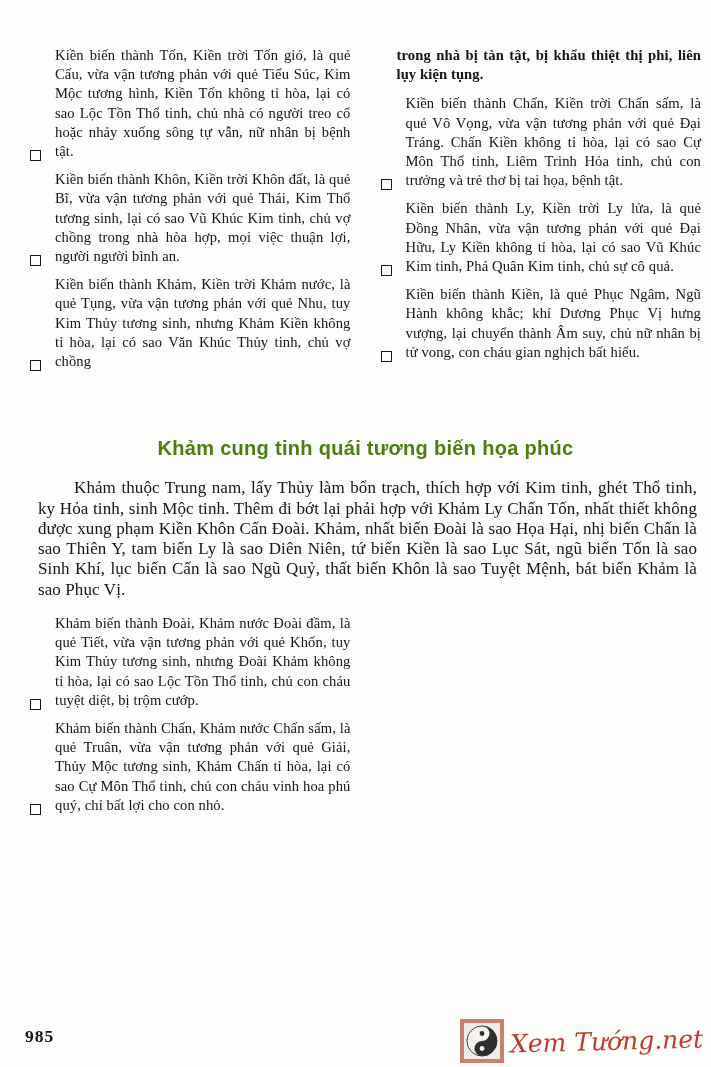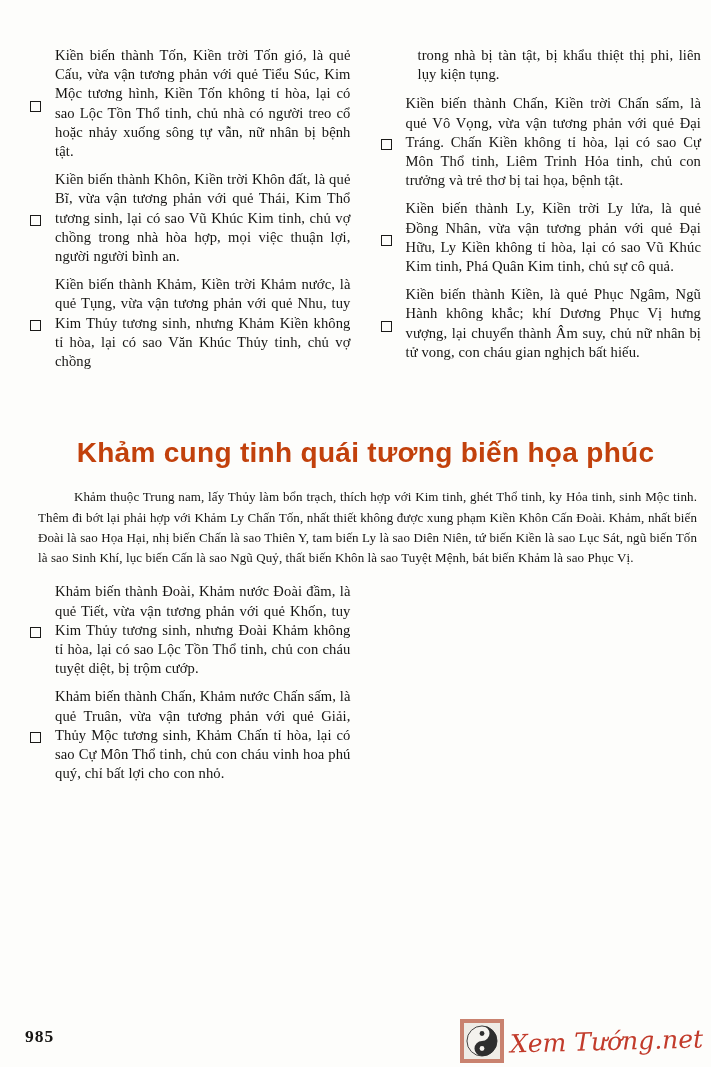--- a/index.html
+++ b/index.html
@@ -9,50 +9,50 @@
     margin:0 auto;
     background:#fdfdfb;
     font-family:"Liberation Serif", serif;
     color:#161513;
     overflow:hidden;
     box-sizing:border-box;
   }
   .content{padding:46px 10px 0 30px;}
   .cols{display:flex;gap:30px;}
   .col{flex:1 1 0;min-width:0;}
-  .item{display:flex;align-items:center;gap:14px;margin-bottom:9px;}
+  .item{display:flex;align-items:flex-end;gap:14px;margin-bottom:9px;}
   .sq{
     flex:0 0 auto;
     width:9px;height:9px;
     border:1.7px solid #1b1a18;
     margin-top:5px;
     background:transparent;
   }
   .item p, p.cont{
     margin:0;
     font-size:14.6px;
     line-height:19.2px;
     text-align:justify;
     letter-spacing:.1px;
   }
-  p.cont{margin:0 0 10px 37px;}
+  p.cont{margin:0 0 10px 16px;font-weight:bold;}
   h1.heading{
     margin:57px 0 0 0;
     text-align:center;
     font-family:"Liberation Sans", sans-serif;
     font-weight:700;
-    font-size:28px;
+    font-size:20px;
     letter-spacing:.3px;
-    color:#c2410c;
+    color:#4d7c0f;
   }
   p.intro{
     margin:18px 0 13px 0;
     padding:0 4px 0 8px;
     text-indent:36px;
-    font-size:13px;
+    font-size:17px;
     line-height:20.3px;
     text-align:justify;
     letter-spacing:.1px;
   }
   .cols.bottom{margin-top:14px;}
   .footer{position:absolute;left:0;right:0;bottom:0;height:60px;}
   .pageno{
     position:absolute;left:25px;bottom:20px;
     font-size:17.5px;font-weight:700;letter-spacing:1px;
   }

